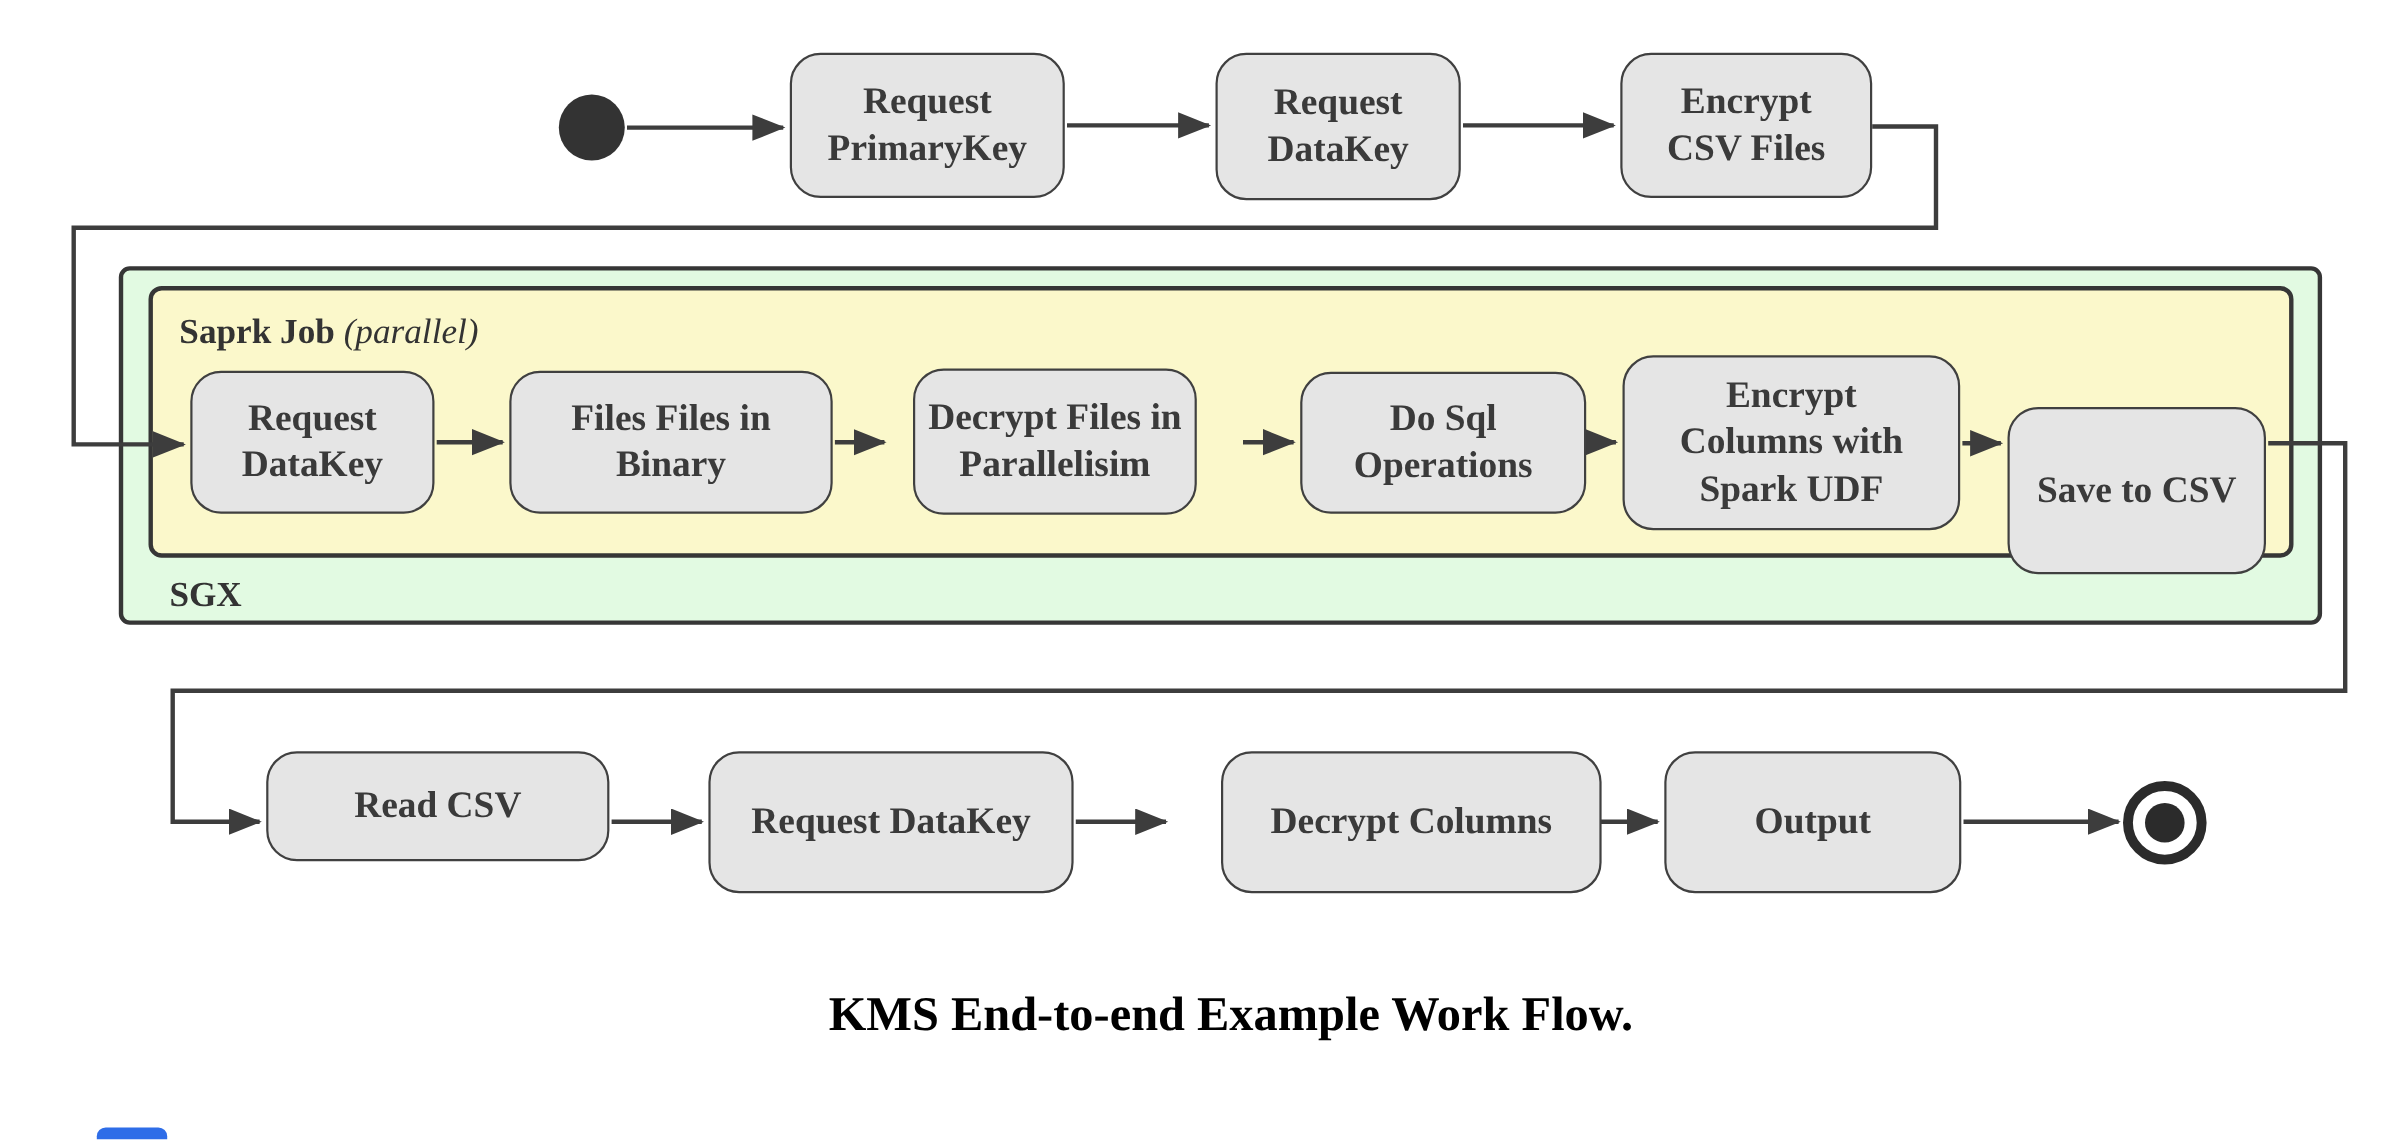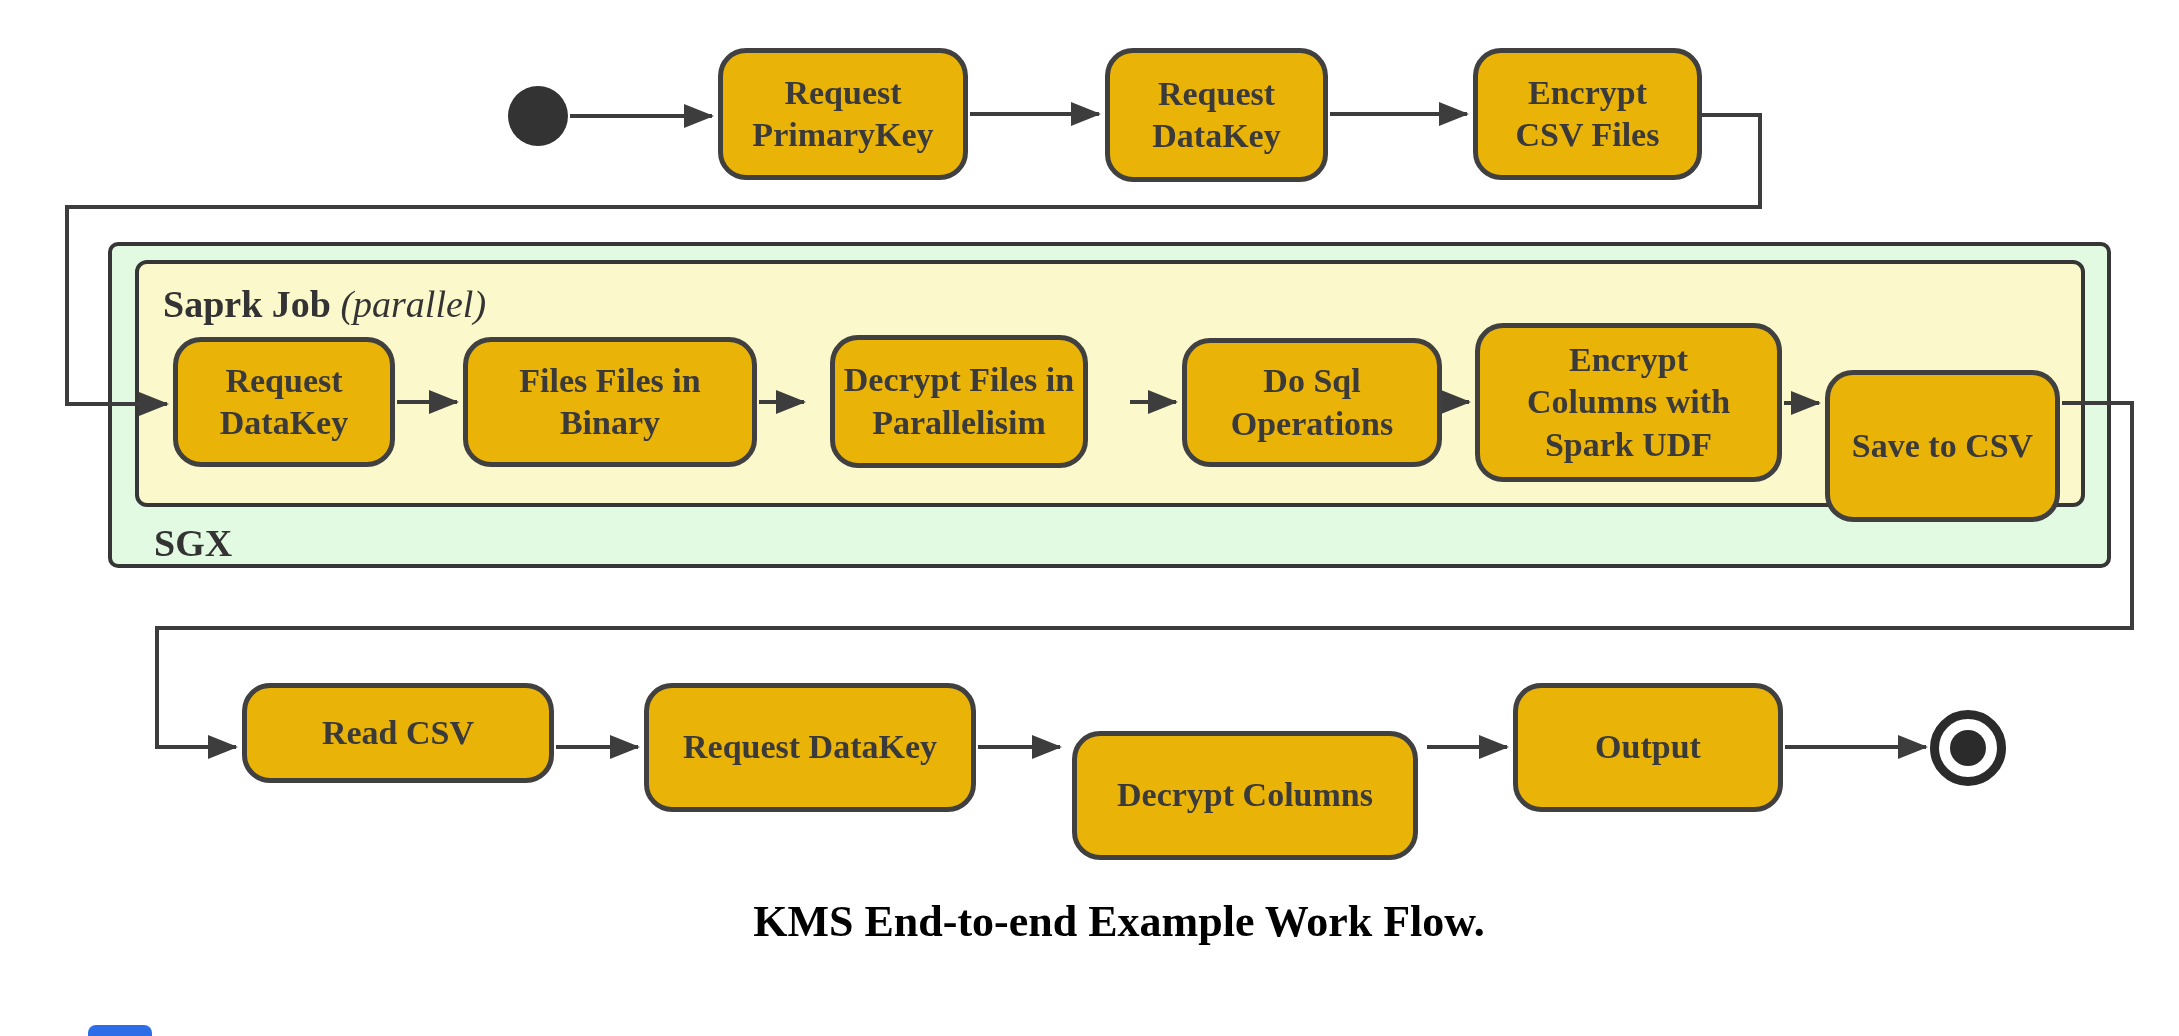--- a/index.html
+++ b/index.html
@@ -16,29 +16,29 @@
     position:absolute;left:108px;top:242px;width:2003px;height:326px;
     background:#e2fae2;border:4px solid #363636;border-radius:10px;z-index:1;
     box-sizing:border-box;
   }
   .container-yellow{
     position:absolute;left:135px;top:260px;width:1950px;height:247px;
     background:#fbf8cb;border:4px solid #363636;border-radius:12px;z-index:2;
     box-sizing:border-box;
   }
   .cluster-label{
-    position:absolute;z-index:4;color:#333333;font-size:38px;line-height:1;
+    position:absolute;z-index:4;color:#333333;font-size:32px;line-height:1;
     white-space:nowrap;
   }
   .cluster-label .bold{font-weight:bold;}
   .cluster-label .ital{font-style:italic;font-weight:normal;}
 
   .node{
     position:absolute;z-index:4;
-    background:#eab308;border:5px solid #404040;border-radius:28px;
+    background:#e5e5e5;border:2px solid #404040;border-radius:28px;
     box-sizing:border-box;
     display:flex;align-items:center;justify-content:center;
     text-align:center;white-space:pre-line;
     font-weight:bold;font-size:34px;line-height:1.25;color:#3a3a3a;
   }
 
   .start-circle{
     position:absolute;left:508px;top:86px;width:60px;height:60px;
     background:#333333;border-radius:50%;z-index:4;
   }
@@ -119,20 +119,20 @@
 Parallelisim</div>
   <div class="node" style="left:1182px;top:338px;width:260px;height:129px;">Do Sql
 Operations</div>
   <div class="node" style="left:1475px;top:323px;width:307px;height:159px;">Encrypt
 Columns with
 Spark UDF</div>
   <div class="node" style="left:1825px;top:338px;width:235px;height:152px;margin-top:32px;">Save to CSV</div>
 
   <div class="node" style="left:242px;top:683px;width:312px;height:100px;">Read CSV</div>
   <div class="node" style="left:644px;top:683px;width:332px;height:129px;">Request DataKey</div>
-  <div class="node" style="left:1072px;top:683px;width:346px;height:129px;margin-top:48px;">Decrypt Columns</div>
+  <div class="node" style="left:1110px;top:683px;width:346px;height:129px;">Decrypt Columns</div>
   <div class="node" style="left:1513px;top:683px;width:270px;height:129px;">Output</div>
 
   <div class="caption">KMS End-to-end Example Work Flow.</div>
 
   <div class="partial-blue"></div>
 
 </div>
 
 </body></html>

